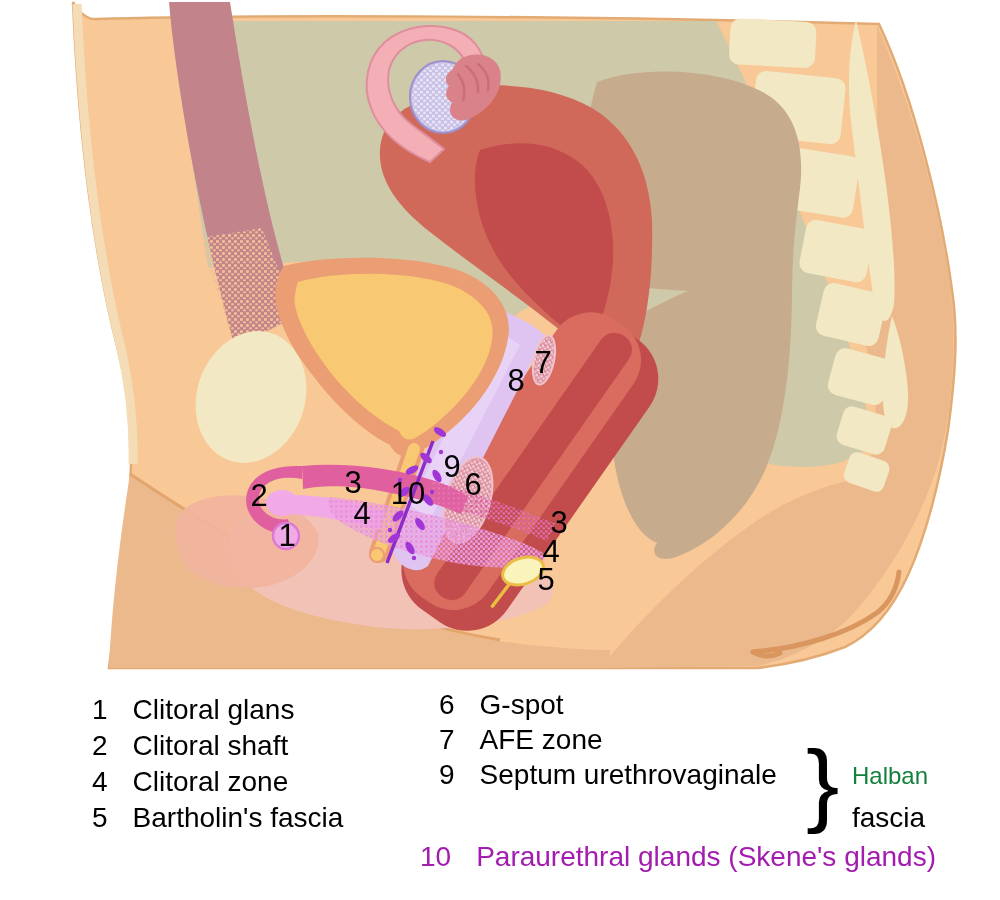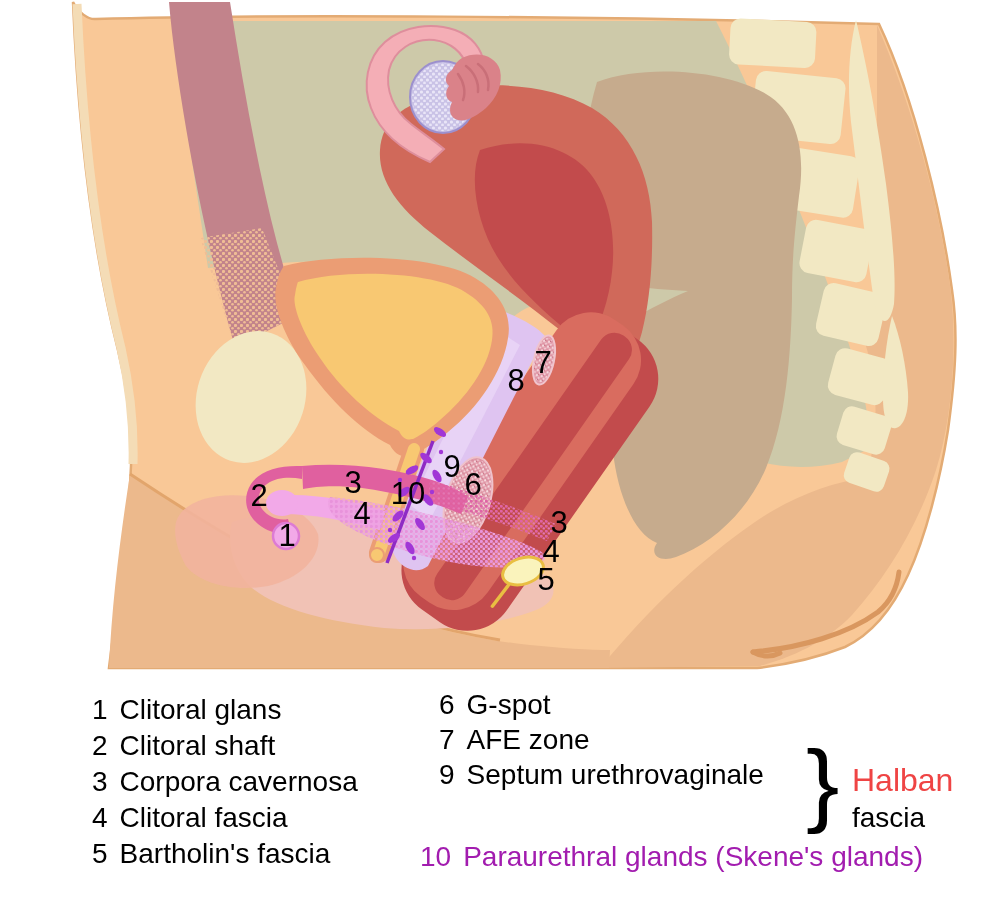--- a/index.html
+++ b/index.html
@@ -4,25 +4,25 @@
 <style>
   html,body{margin:0;padding:0;background:#fff;}
   #stage{position:relative;width:1000px;height:900px;background:#fff;overflow:hidden;
          font-family:"Liberation Sans",sans-serif;}
   #anatomy-svg{position:absolute;left:0;top:0;}
   .marker{font-family:"Liberation Sans",sans-serif;font-size:31px;fill:#000;}
   .legend-col{position:absolute;color:#000;font-size:28px;line-height:36px;white-space:nowrap;}
   .legend-row{height:36px;}
   .legend-row.r{height:35px;}
   .legend-num{display:inline-block;}
-  .legend-name{display:inline-block;margin-left:12px;}
+  .legend-name{display:inline-block;margin-left:25px;}
   #legend-item-10{position:absolute;left:420px;top:841px;font-size:28px;color:#a21caf;white-space:nowrap;}
   #halban-brace{position:absolute;left:806px;top:737px;font-size:100px;font-weight:400;color:#000;
                 transform:scaleY(0.92);transform-origin:top left;line-height:100px;}
-  #halban-line1{position:absolute;left:852px;top:762px;font-size:32px;color:#ef4444;}
+  #halban-line1{position:absolute;left:852px;top:762px;font-size:24px;color:#15803d;}
   #halban-line2{position:absolute;left:852px;top:802px;font-size:28px;color:#000;}
 </style>
 </head>
 <body>
 
 <div id="stage">
 
 <svg id="anatomy-svg" width="1000" height="900" viewBox="0 0 1000 900">
   <defs>
     <pattern id="patPeachSpeck" width="6" height="6" patternUnits="userSpaceOnUse">
@@ -201,22 +201,21 @@
     <text class="marker" x="543" y="373" text-anchor="middle">7</text>
     <text class="marker" x="559" y="533" text-anchor="middle">3</text>
     <text class="marker" x="551" y="562" text-anchor="middle">4</text>
     <text class="marker" x="546" y="590" text-anchor="middle">5</text>
   </g>
 </svg>
 
 <div class="legend-col" style="left:92px;top:692px;">
   <div class="legend-row"><span class="legend-num">1</span><span class="legend-name">Clitoral glans</span></div>
   <div class="legend-row"><span class="legend-num">2</span><span class="legend-name">Clitoral shaft</span></div>
-  <div class="legend-row"><span class="legend-num">3</span><span class="legend-name">Corpora cavernosa</span></div>
-  <div class="legend-row"><span class="legend-num">4</span><span class="legend-name">Clitoral fascia</span></div>
+  <div class="legend-row"><span class="legend-num">4</span><span class="legend-name">Clitoral zone</span></div>
   <div class="legend-row"><span class="legend-num">5</span><span class="legend-name">Bartholin's fascia</span></div>
 </div>
 
 <div class="legend-col" style="left:439px;top:687px;">
   <div class="legend-row r"><span class="legend-num">6</span><span class="legend-name">G-spot</span></div>
   <div class="legend-row r"><span class="legend-num">7</span><span class="legend-name">AFE zone</span></div>
   <div class="legend-row r"><span class="legend-num">9</span><span class="legend-name">Septum urethrovaginale</span></div>
 </div>
 
 <div id="legend-item-10"><span class="legend-num">10</span><span class="legend-name">Paraurethral glands (Skene's glands)</span></div>

